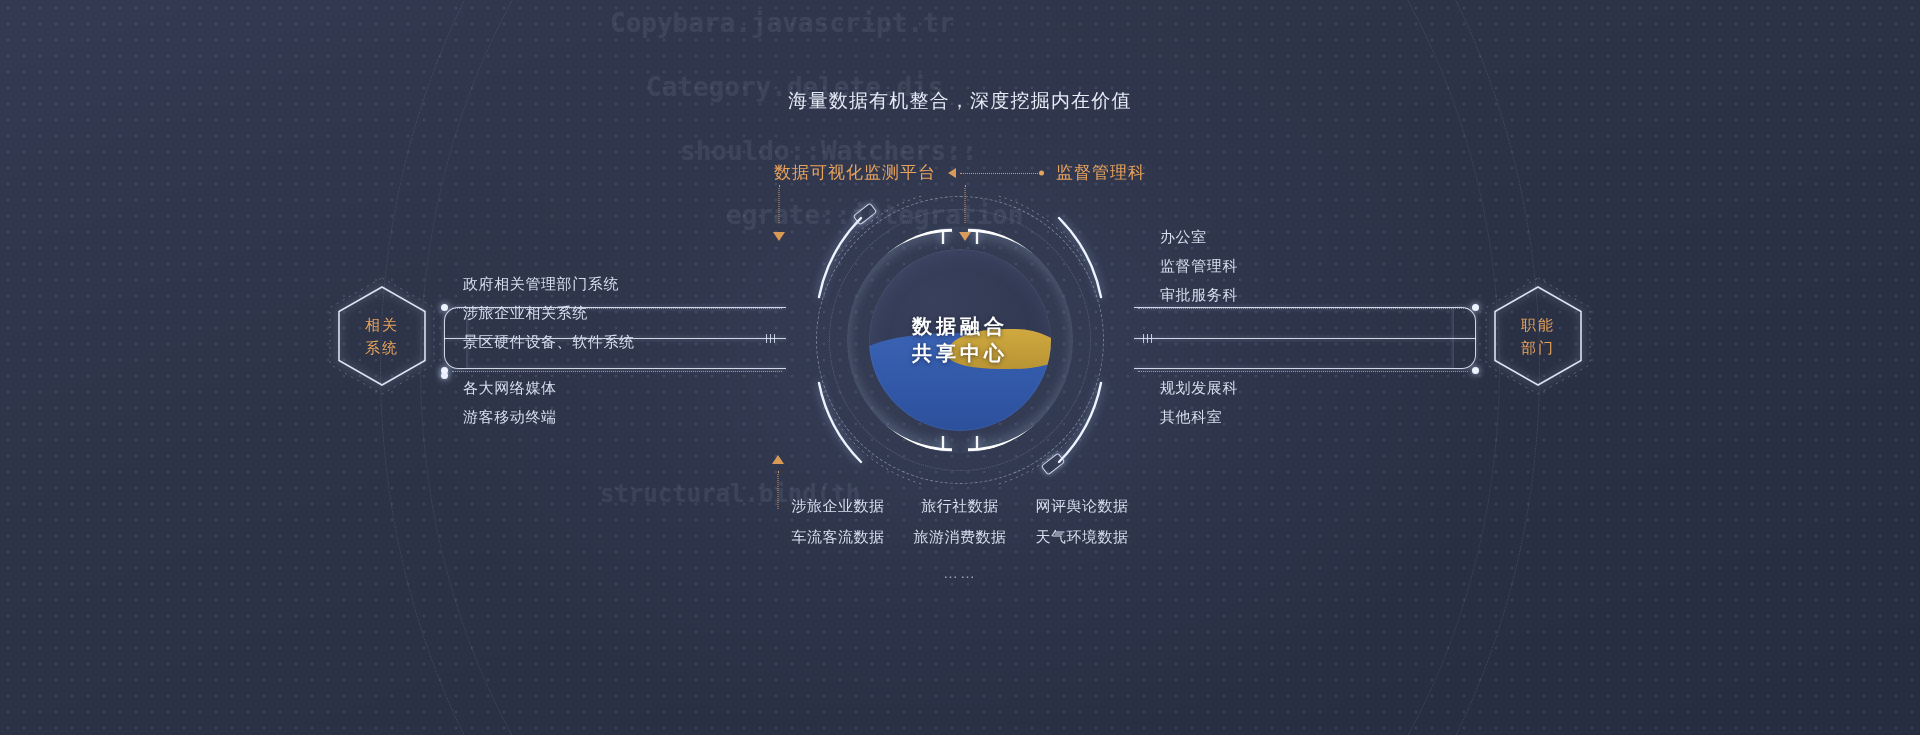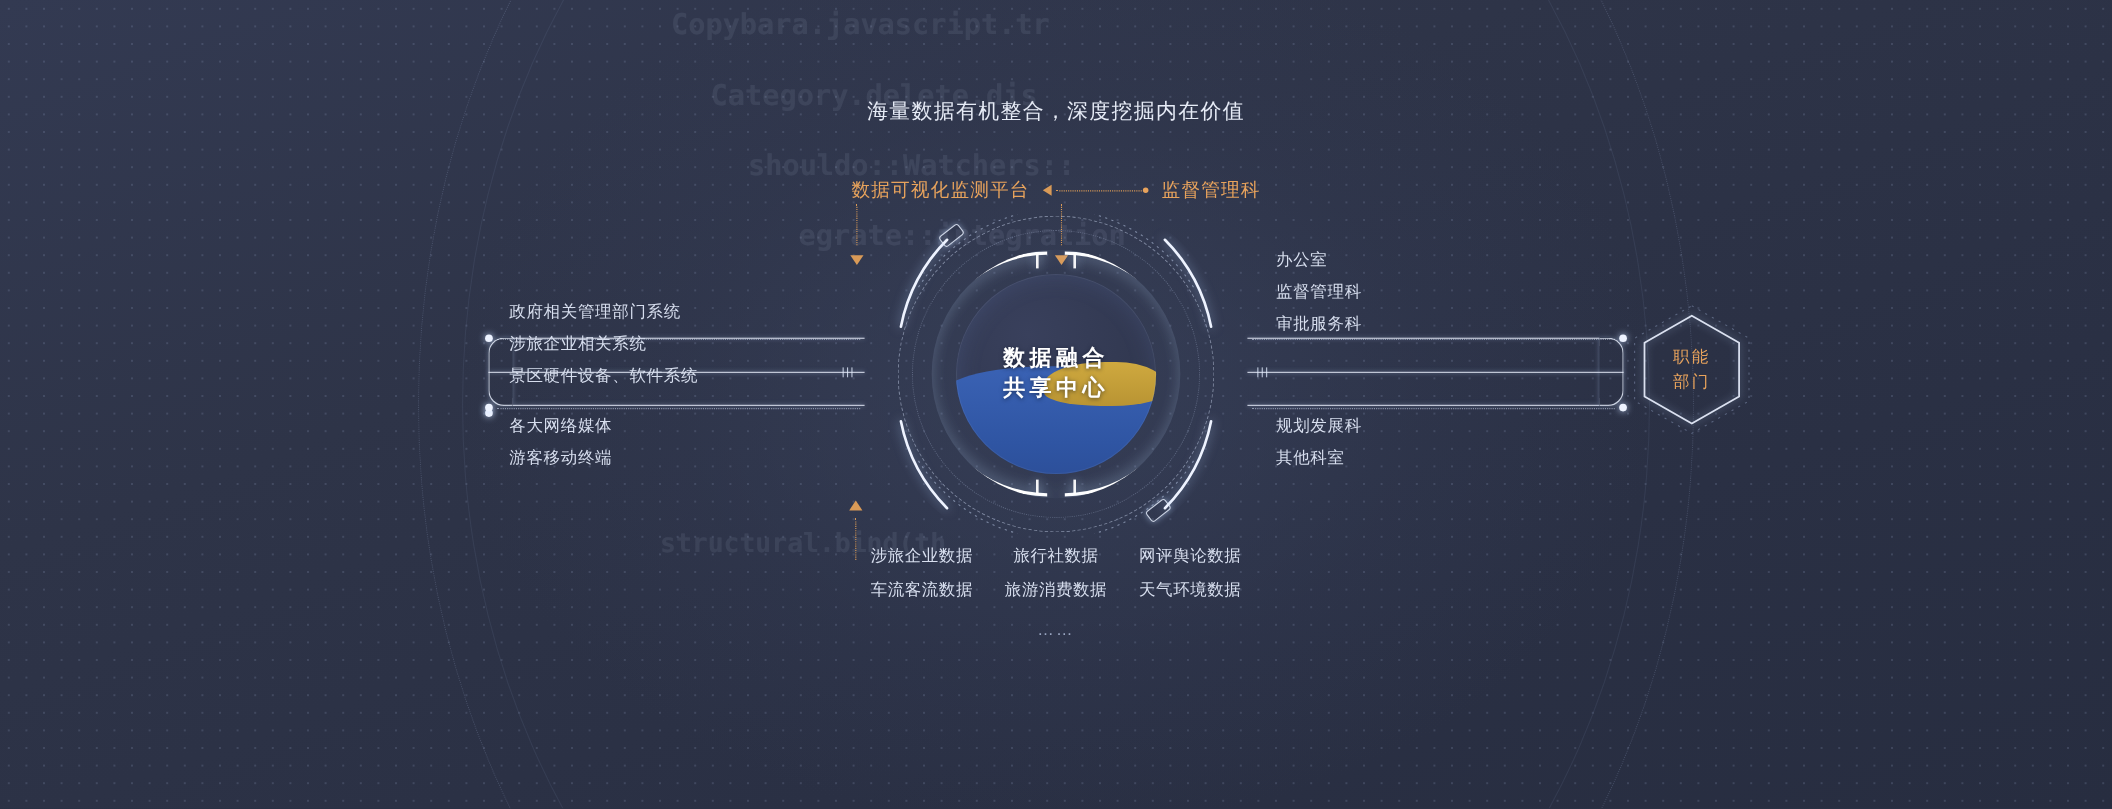--- a/index.html
+++ b/index.html
@@ -265,20 +265,30 @@
   <div class="vdrop" style="left:958px; top:185px;">
     <div class="vd"></div>
       <div class="vtri"></div>
   </div>
 
   <div class="vdrop up" style="left:771px; top:455px;">
     <div class="vd"></div>
       <div class="vtri"></div>
   </div>
 
+  <div class="hex left">
+    <svg viewBox="0 0 92 104">
+      <polygon points="46,3 89,27.5 89,76.5 46,101 3,76.5 3,27.5" fill="none" stroke="#eaf0ff" stroke-width="1.6" opacity="0.92" style="filter:drop-shadow(0 0 4px rgba(190,215,255,.55))"></polygon>
+      <polygon points="46,-6 98,23.5 98,80.5 46,110 -6,80.5 -6,23.5" fill="none" stroke="#93a2c4" stroke-width="1" stroke-dasharray="2 5" opacity="0.45"></polygon>
+    </svg>
+    <div class="htext">
+      <div>相关</div>
+      <div>系统</div>
+    </div>
+  </div>
 
   <div class="hex right">
     <svg viewBox="0 0 92 104">
       <polygon points="46,3 89,27.5 89,76.5 46,101 3,76.5 3,27.5" fill="none" stroke="#eaf0ff" stroke-width="1.6" opacity="0.92" style="filter:drop-shadow(0 0 4px rgba(190,215,255,.55))"></polygon>
       <polygon points="46,-6 98,23.5 98,80.5 46,110 -6,80.5 -6,23.5" fill="none" stroke="#93a2c4" stroke-width="1" stroke-dasharray="2 5" opacity="0.45"></polygon>
     </svg>
     <div class="htext">
       <div>职能</div>
       <div>部门</div>
     </div>

